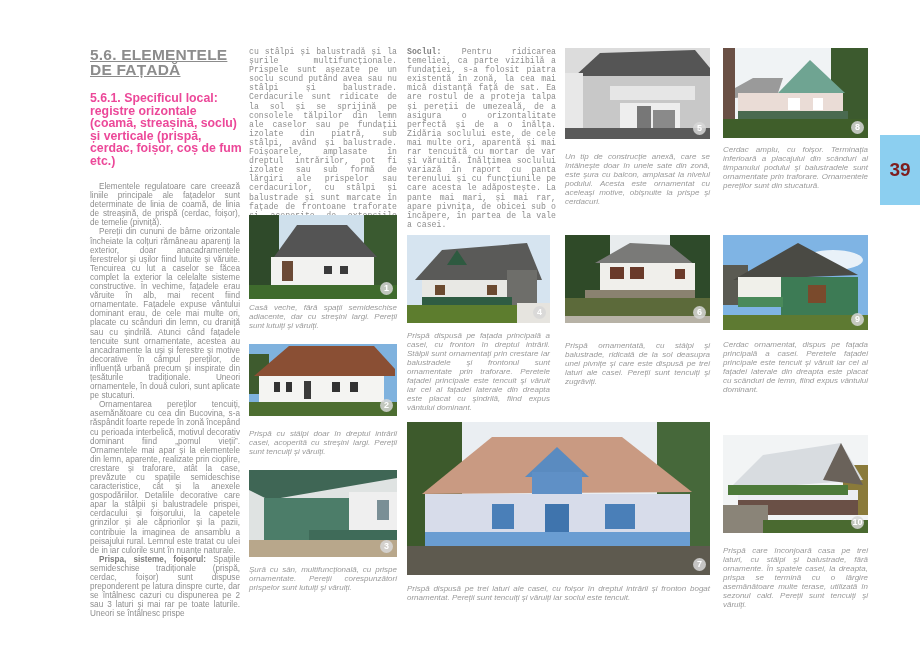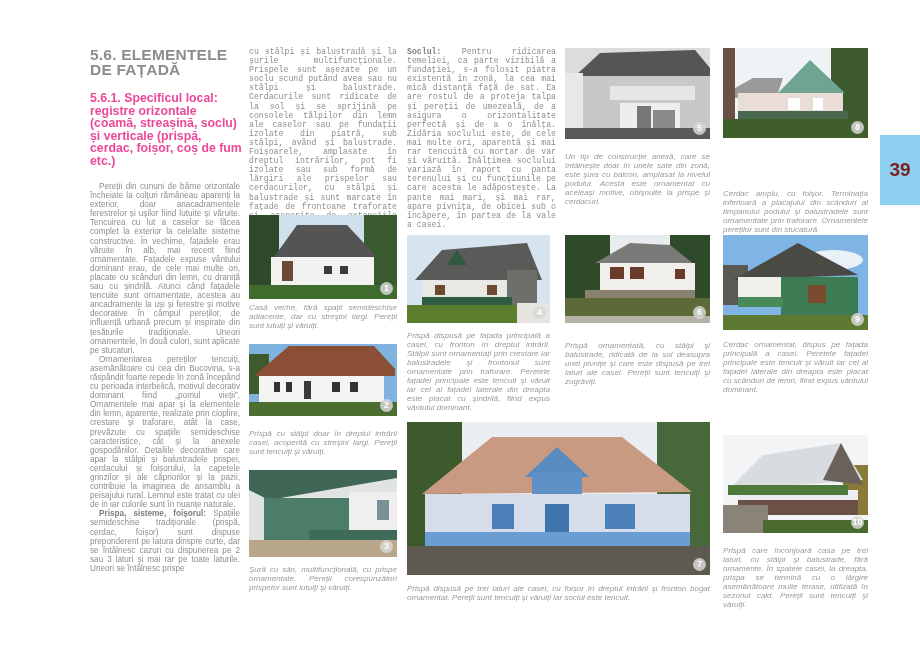--- a/index.html
+++ b/index.html
@@ -23,27 +23,28 @@
     text-align:center; line-height:13px;
   }
   .page-box {
     position:absolute; left:880px; top:135px; width:40px; height:70px; background:#8ccff0;
     color:#7f1d1d; font-weight:bold; font-size:19px; display:flex; align-items:center; justify-content:center;
   }
 </style>
 </head>
 <body>
 
-<div class="abs h1" style="left:90px; top:47px; width:155px;">
+<div class="abs h1" style="left:90px; top:47px; width:155px;text-decoration:underline;">
   <div>5.6. ELEMENTELE</div>
   <div>DE FAȚADĂ</div>
 </div>
 <div class="abs h2" style="left:90px; top:92px; width:152px;">5.6.1. Specificul local: registre orizontale (coamă, streașină, soclu) și verticale (prispă, cerdac, foișor, coș de fum etc.)</div>
 
 <div class="abs body-text" style="left:90px; top:182px; width:150px;">
+  <p>Elementele regulatoare care creează liniile principale ale fațadelor sunt determinate de linia de coamă, de linia de streașină, de prispă (cerdac, foișor), de temelie (pivniță).</p>
   <p>Pereții din cununi de bârne orizontale încheiate la colțuri rămâneau aparenți la exterior, doar anacadramentele ferestrelor și ușilor fiind lutuite și văruite. Tencuirea cu lut a caselor se făcea complet la exterior la celelalte sisteme constructive. În vechime, fațadele erau văruite în alb, mai recent fiind ornamentate. Fațadele expuse vântului dominant erau, de cele mai multe ori, placate cu scânduri din lemn, cu draniță sau cu șindrilă. Atunci când fațadele tencuite sunt ornamentate, acestea au ancadramente la uși și ferestre și motive decorative în câmpul pereților, de influență urbană precum și inspirate din țesăturile tradiționale. Uneori ornamentele, în două culori, sunt aplicate pe stucaturi.</p>
   <p>Ornamentarea pereților tencuiți, asemănătoare cu cea din Bucovina, s-a răspândit foarte repede în zonă începând cu perioada interbelică, motivul decorativ dominant fiind „pomul vieții”. Ornamentele mai apar și la elementele din lemn, aparente, realizate prin cioplire, crestare și traforare, atât la case, prevăzute cu spațiile semideschise caracteristice, cât și la anexele gospodăriilor. Detaliile decorative care apar la stâlpii și balustradele prispei, cerdacului și foișorului, la capetele grinzilor și ale căpriorilor și la pazii, contribuie la imaginea de ansamblu a peisajului rural. Lemnul este tratat cu ulei de in iar culorile sunt în nuanțe naturale.</p>
   <p><b>Prispa, sisteme, foișorul:</b> <span>Spațiile semideschise tradiționale (prispă, cerdac, foișor) sunt dispuse preponderent pe latura dinspre curte, dar se întâlnesc cazuri cu dispunerea pe 2 sau 3 laturi și mai rar pe toate laturile. Uneori se întâlnesc prispe</span></p>
 </div>
 
 <div class="abs body-text" style="left:249px; top:47px; width:148px;">
   <p class="noindent">cu stâlpi și balustradă și la șurile multifuncționale. Prispele sunt așezate pe un soclu scund putând avea sau nu stâlpi și balustrade. Cerdacurile sunt ridicate de la sol și se sprijină pe consolele tălpilor din lemn ale caselor sau pe fundații izolate din piatră, sub stâlpi, având și balustrade. Foișoarele, amplasate în dreptul intrărilor, pot fi izolate sau sub formă de lărgiri ale prispelor sau cerdacurilor, cu stâlpi și balustrade și sunt marcate în fațade de frontoane traforate și acoperite de extensiile specifice ale acoperișurilor. Elementele structurale și de închidere ale spațiilor semideschise (stâlpi, balustrade) sunt realizate din lemn.</p>
 </div>
 
 <div class="photo" style="left:249px; top:215px; width:148px; height:84px;">
@@ -175,21 +176,21 @@
     <polygon points="55,45 87,12 122,45" fill="#6fa492"></polygon>
     <polygon points="12,40 30,30 60,30 55,45 12,50" fill="#9a9a9a"></polygon>
     <rect x="15" y="45" width="105" height="25" fill="#eadcd6"></rect>
     <rect x="65" y="50" width="12" height="12" fill="#ffffff"></rect>
     <rect x="90" y="50" width="10" height="12" fill="#ffffff"></rect>
     <rect x="15" y="63" width="110" height="8" fill="#4a6a50"></rect>
     <rect x="0" y="71" width="145" height="19" fill="#3f5e2a"></rect>
   </svg>
   <div class="num-badge">8</div>
 </div>
-<div class="abs caption" style="left:723px; top:145px; width:145px;margin-top:44px;">Cerdac amplu, cu foișor. Terminația inferioară a placajului din scânduri al timpanului podului și balustradele sunt ornamentate prin traforare. Ornamentele pereților sunt din stucatură.</div>
+<div class="abs caption" style="left:723px; top:145px; width:145px;">Cerdac amplu, cu foișor. Terminația inferioară a placajului din scânduri al timpanului podului și balustradele sunt ornamentate prin traforare. Ornamentele pereților sunt din stucatură.</div>
 
 <div class="photo" style="left:723px; top:235px; width:145px; height:95px;">
   <svg viewBox="0 0 145 95" preserveAspectRatio="none">
     <rect width="145" height="95" fill="#7fb4e4"></rect>
     <ellipse cx="110" cy="25" rx="30" ry="10" fill="#e9f1f8"></ellipse>
     <rect x="0" y="30" width="25" height="40" fill="#5a5a52"></rect>
     <polygon points="10,45 75,8 135,40" fill="#4a4a44"></polygon>
     <rect x="15" y="42" width="45" height="30" fill="#f0f0ea"></rect>
     <rect x="58" y="42" width="77" height="45" fill="#3d7b55"></rect>
     <rect x="85" y="50" width="18" height="18" fill="#7a4a2c"></rect>

